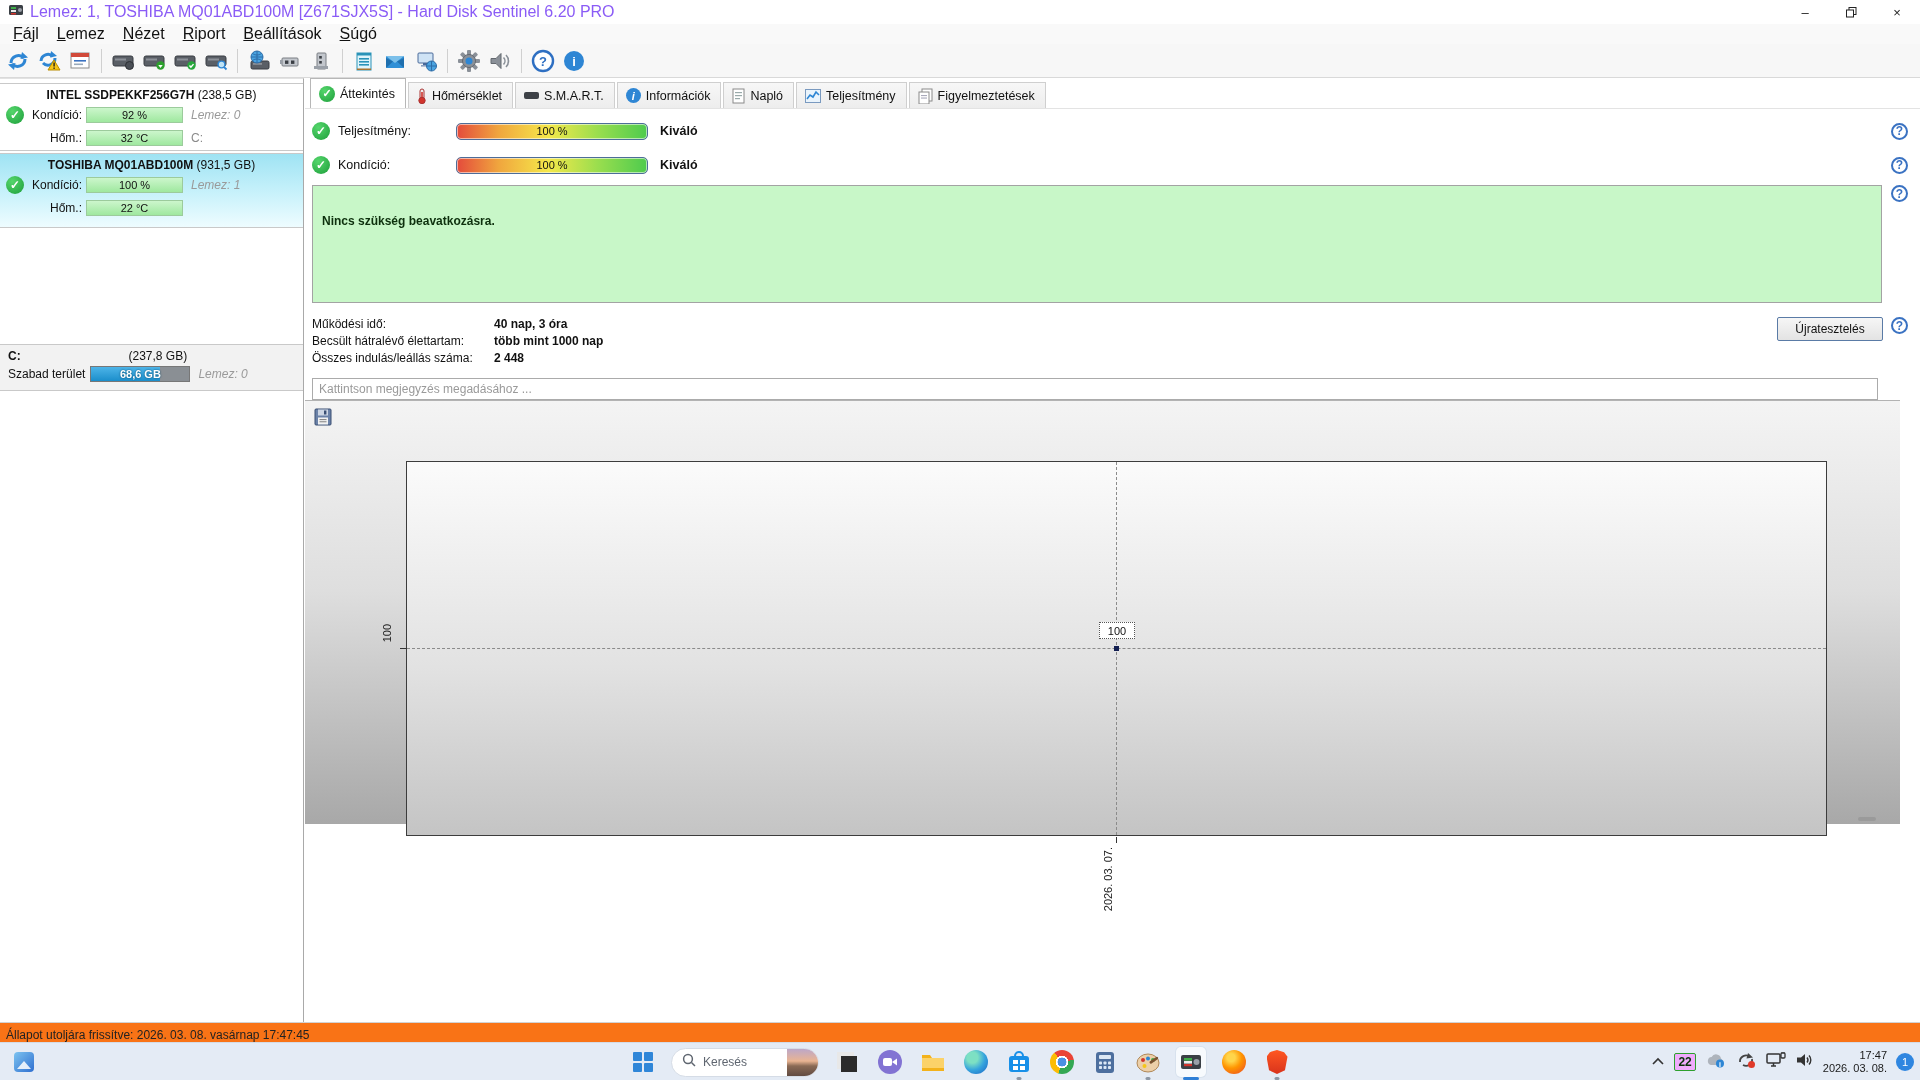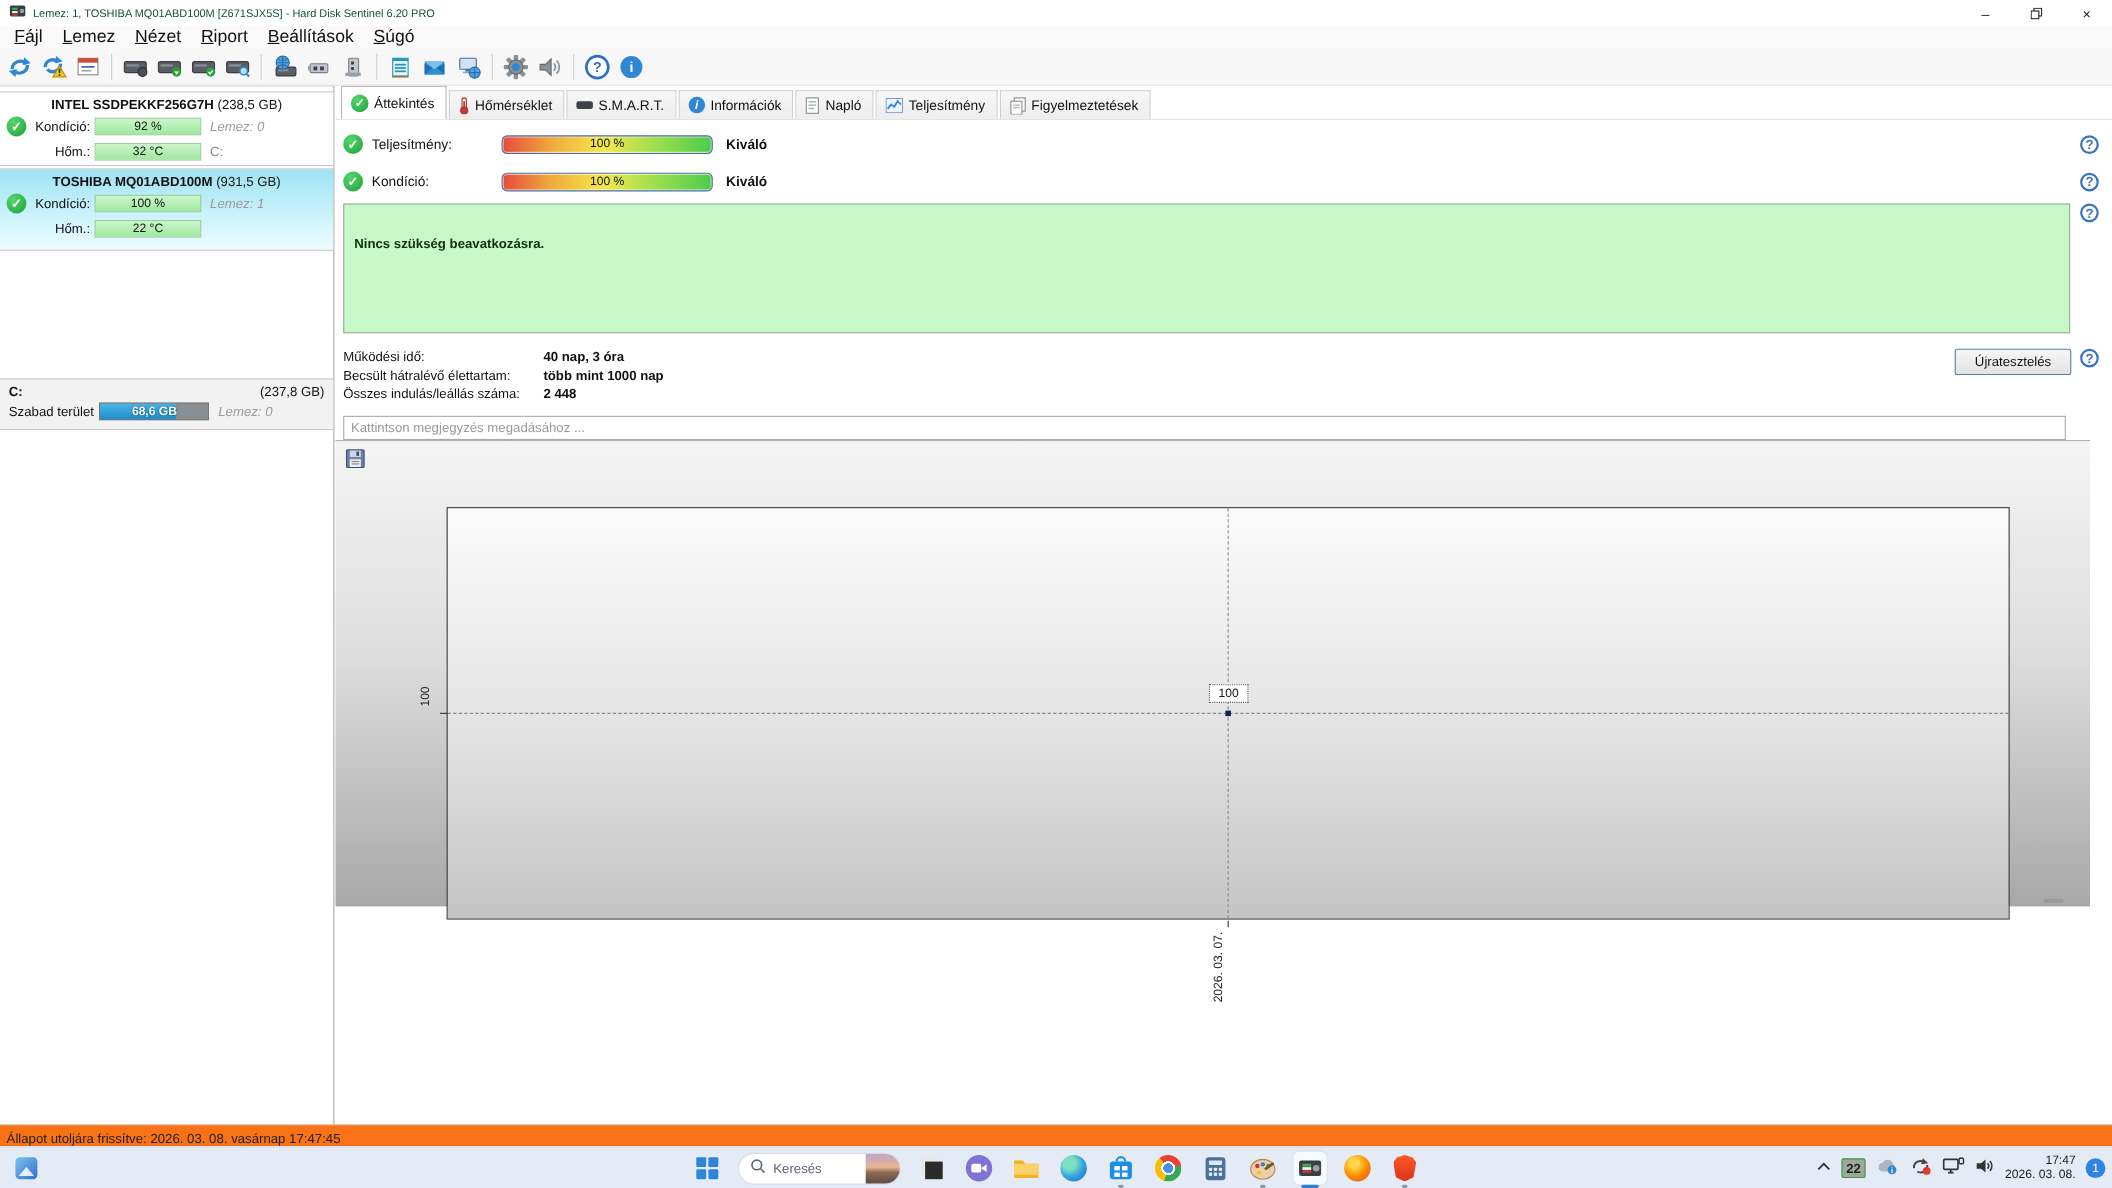--- a/index.html
+++ b/index.html
@@ -2,21 +2,21 @@
 <html><head>
 <meta charset="utf-8">
 <style>
   * { margin:0; padding:0; box-sizing:border-box; }
   html,body { width:1920px; height:1080px; overflow:hidden; font-family:"Liberation Sans",sans-serif; }
   .screen { position:relative; width:1920px; height:1080px; background:#fff; }
 
   
   .titlebar { position:absolute; top:0; left:0; right:0; height:24px; background:#fff; display:flex; align-items:center; }
   .titlebar .appico { margin:0 6px 0 8px; }
-  .titlebar .ttl { font-size:10px; color:#14532d; }
+  .titlebar .ttl { font-size:16px; color:#8b5cf6; }
   .wctrls { margin-left:auto; display:flex; height:24px; }
   .wctrl { width:46px; height:24px; display:flex; align-items:center; justify-content:center; font-size:13px; color:#222; }
 
   
   .menubar { position:absolute; top:24px; left:0; right:0; height:20px; background:#f9f9f9; display:flex; align-items:center; padding-left:4px; }
   .menuitem { font-size:16px; color:#111; padding:2px 9px; }
 
   
   .toolbar { position:absolute; top:44px; left:0; right:0; height:34px; background:#f7f7f7; border-bottom:1px solid #d9d9d9; display:flex; align-items:center; padding-left:4px; gap:3px; }
   .tico { width:28px; height:28px; display:flex; align-items:center; justify-content:center; }
@@ -30,21 +30,21 @@
   .dpanel .dhead { text-align:center; font-size:12px; padding-top:4px; color:#111; }
   .dpanel .dhead b { font-weight:bold; }
   .drow { display:flex; align-items:center; height:21px; margin-top:2px; font-size:12px; color:#111; }
   .drow .dric { width:30px; display:flex; justify-content:center; }
   .drow .drlab { width:52px; text-align:right; }
   .gbar { width:97px; height:16px; margin-left:4px; border:1px solid #9ccb9c; background:linear-gradient(180deg,#ccf6cc,#9fe89f); font-size:11px; display:flex; align-items:center; justify-content:center; color:#111; }
   .drgray { margin-left:8px; color:#9a9a9a; font-style:italic; font-size:12px; }
   .drdrive { margin-left:8px; color:#8a8a8a; font-size:12px; font-style:normal; }
   .ppanel { position:absolute; left:0; width:303px; background:#f2f2f2; border-top:1px solid #c9c9c9; border-bottom:1px solid #c9c9c9; }
   .prow1 { display:flex; font-size:12px; padding:4px 8px 0 8px; color:#111; }
-  .prow1 .psize { flex:1; text-align:right; }
+  .prow1 .psize { flex:1; text-align:center; }
   .prow2 { display:flex; align-items:center; font-size:12px; padding:3px 0 4px 8px; color:#111; }
   .fbar { width:100px; height:16px; margin-left:5px; background:#8a8f94; position:relative; border:1px solid #777; }
   .fbar .ffill { position:absolute; left:0; top:0; bottom:0; width:70%; background:linear-gradient(180deg,#4db4e8,#1b8ecb); }
   .fbar .ftxt { position:absolute; inset:0; display:flex; align-items:center; justify-content:center; color:#fff; font-weight:bold; font-size:11px; text-shadow:0 0 2px #046; }
 
   
   .content { position:absolute; top:0; left:305px; right:0; height:944px; background:#fff; }
   .tabbar { display:flex; align-items:flex-end; height:31px; padding-left:5px; border-bottom:1px solid #e3e3e3; }
   .tab { display:inline-flex; align-items:center; gap:5px; font-size:12.5px; color:#111; padding:5px 10px 5px 8px; border:1px solid #cfcfcf; border-bottom:none; background:linear-gradient(180deg,#f7f7f7,#ededed); margin-right:2px; height:26px; }
   .tab.active { background:#fff; height:30px; border-color:#b7b7b7; }
@@ -97,21 +97,21 @@
   .startgrid i { background:#2f86d8; border-radius:1px; }
   .searchpill { height:29px; width:148px; background:#fff; border:1px solid #d5dce6; border-radius:15px; display:flex; align-items:center; overflow:hidden; }
   .searchpill input { border:none; outline:none; width:84px; font-size:12px; color:#444; font-family:"Liberation Sans",sans-serif; background:transparent; }
   .searchpill input::placeholder { color:#5f6670; opacity:1; }
   .searchpill .mag { margin:0 7px 0 10px; }
   .searchthumb { margin-left:auto; width:42px; height:29px; background:linear-gradient(180deg,#b9a6cd 0%, #e9b492 45%, #8a6a55 62%, #5d4840 100%); }
   .corner { position:absolute; left:10px; top:5px; width:28px; height:28px; display:flex; align-items:center; justify-content:center; }
   .cornerglyph { width:20px; height:20px; border-radius:4px; background:linear-gradient(135deg,#7cc3f0,#2f6fd0); position:relative; }
   .cornerglyph:after { content:""; position:absolute; left:3px; bottom:3px; border-left:7px solid transparent; border-right:7px solid transparent; border-bottom:8px solid #fff; opacity:.85; }
   .tray { position:absolute; right:6px; top:0; height:38px; display:flex; align-items:center; gap:9px; }
-  .tempbadge { background:#a3a3a3; border:1px solid #2da02d; font-size:12px; font-weight:bold; color:#0a320a; padding:0 3px; height:18px; display:flex; align-items:center; border-radius:2px; }
+  .tempbadge { background:#f0abfc; border:1px solid #2da02d; font-size:12px; font-weight:bold; color:#0a320a; padding:0 3px; height:18px; display:flex; align-items:center; border-radius:2px; }
   .clock { text-align:right; font-size:11px; color:#1a1a1a; line-height:13px; }
   .notifbadge { width:18px; height:18px; border-radius:50%; background:#2f86e0; color:#fff; font-size:11px; display:flex; align-items:center; justify-content:center; }
 
   
   .gcheck { width:18px; height:18px; border-radius:50%; background:radial-gradient(circle at 35% 30%, #55d66c, #1d9e3a); color:#fff; font-weight:bold; font-size:12px; display:flex; align-items:center; justify-content:center; flex:none; }
   .gcheck.sm { width:16px; height:16px; font-size:11px; }
   .qhelp { width:17px; height:17px; border-radius:50%; border:2px solid #3a72c2; color:#3a72c2; font-weight:bold; font-size:12px; display:flex; align-items:center; justify-content:center; flex:none; background:#fff; }
   .iinfo { width:15px; height:15px; border-radius:50%; background:#2e86d4; color:#fff; font-weight:bold; font-style:italic; font-size:11px; display:flex; align-items:center; justify-content:center; flex:none; }
   .smarti { width:15px; height:7px; background:#3d4147; border-radius:2px; flex:none; }
 </style>

